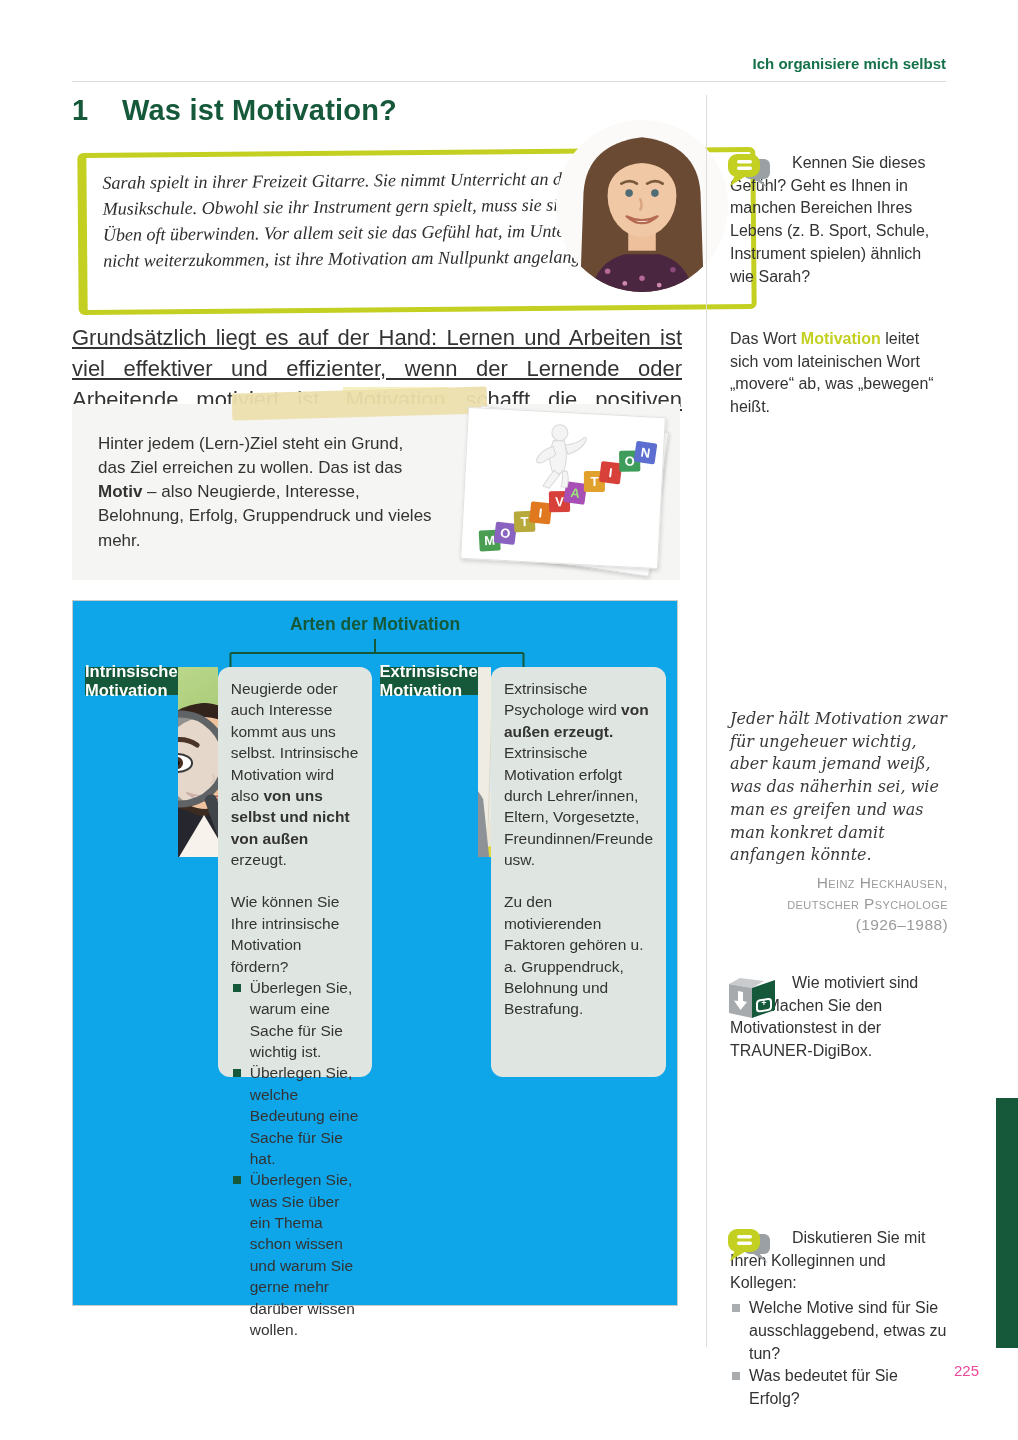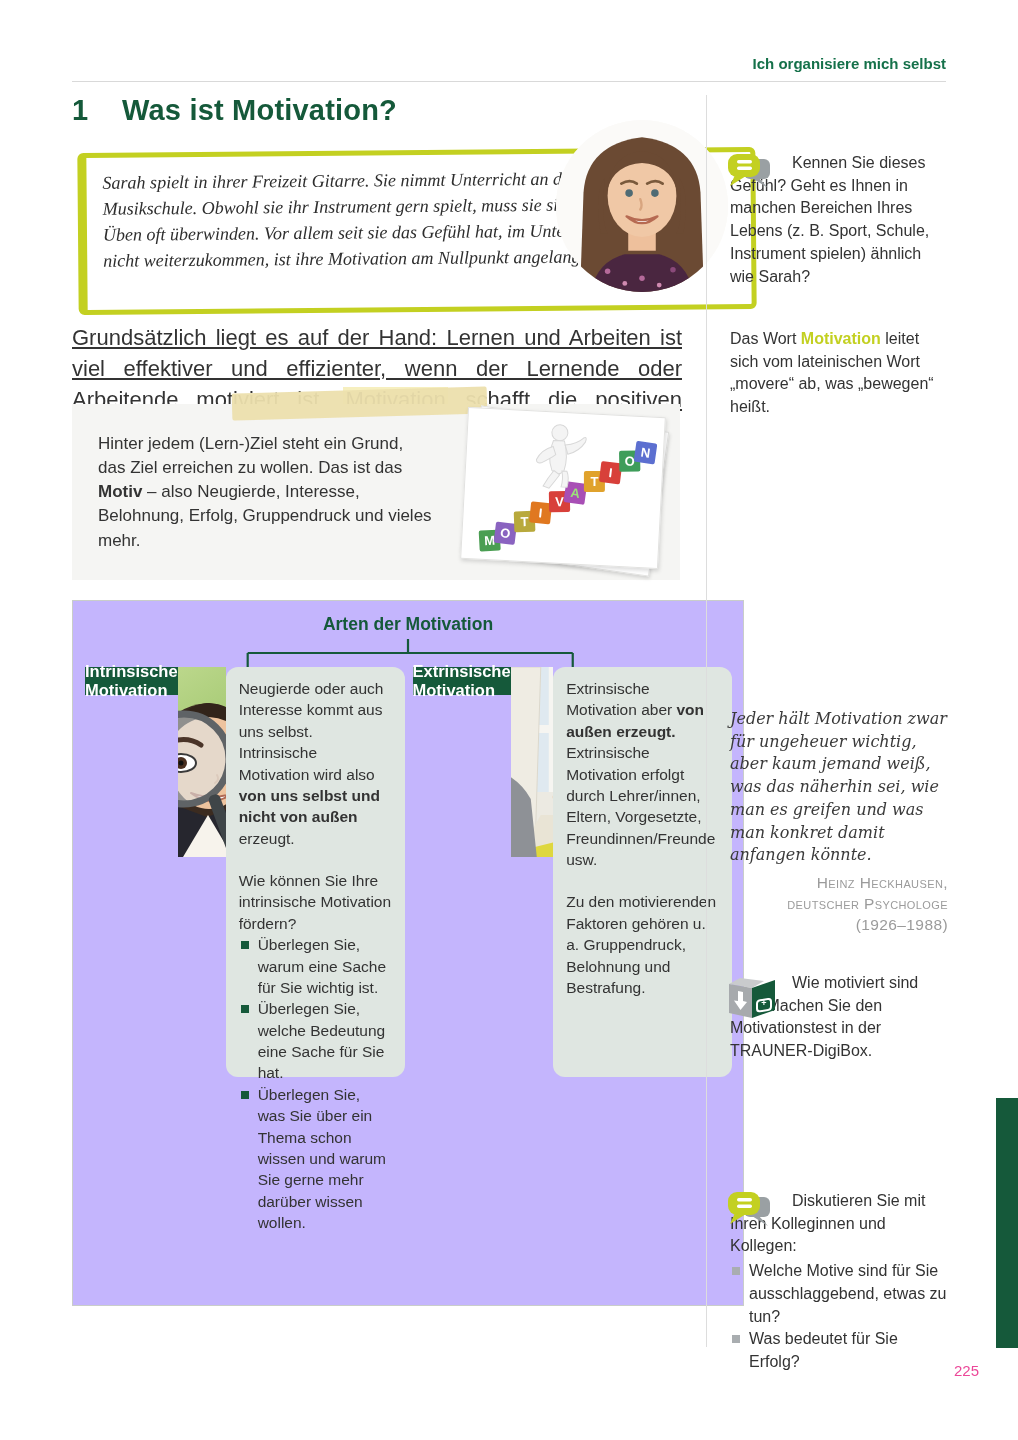--- a/index.html
+++ b/index.html
@@ -27,21 +27,21 @@
   
   .info-box{position:absolute;top:404px;left:72px;width:608px;height:176px;background:#f5f5f3;}
   .tape{position:absolute;top:-14px;left:160px;width:255px;height:27px;background:#ecdfad;transform:rotate(-1.6deg);border-radius:2px;opacity:.95;}
   .info-text{position:absolute;top:28px;left:26px;width:336px;font-size:17px;line-height:1.42;}
   .illu-wrap{position:absolute;top:4px;right:4px;width:220px;height:166px;}
   .card{position:absolute;background:#fff;border:1px solid #e2e2e0;box-shadow:1px 2px 4px rgba(0,0,0,.15);}
   .card.back{top:10px;left:14px;width:188px;height:144px;transform:rotate(8deg);}
   .card.front{top:4px;left:8px;width:196px;height:150px;transform:rotate(3deg);}
   .card.front svg{display:block;width:100%;height:100%;}
   
-  .diagram{position:absolute;top:600px;left:72px;width:672px;height:706px;border:1px solid #c9cdc9;background:#c4b5fd;box-sizing:border-box;}
+  .diagram{position:absolute;top:600px;left:72px;width:606px;height:706px;border:1px solid #c9cdc9;background:#0ea5e9;box-sizing:border-box;}
   .diagram-title{margin:13px 0 0;text-align:center;color:#15593a;font-weight:bold;font-size:17.5px;}
   .connector{position:absolute;top:38px;left:0;width:100%;height:28px;}
   .columns{position:absolute;top:66px;left:12px;right:11px;display:flex;gap:8px;}
   .col{flex:1;display:flex;}
   .col-header{height:28px;background:#15593a;color:#fff;font-weight:bold;font-size:16.5px;display:flex;align-items:center;justify-content:center;}
   .col-photo{height:190px;overflow:hidden;}
   .col-photo svg{display:block;width:100%;height:100%;}
   .col-text{background:#dfe6e1;height:388px;padding:11px 13px;font-size:15.5px;line-height:1.38;border-radius:12px;}
   .col-text p{margin:0 0 21px;}
   .col-text p.tight{margin:0;}
@@ -256,21 +256,21 @@
             <circle cx="52" cy="34" r="10" fill="#2a2019" opacity=".8"></circle>
               <circle cx="92" cy="32" r="9" fill="#2a2019" opacity=".8"></circle>
               <circle cx="98" cy="66" r="10" fill="#150f0b" opacity=".9"></circle>
               <circle cx="42" cy="66" r="9" fill="#150f0b" opacity=".9"></circle>
             <rect x="60" y="92" width="24" height="16" fill="#7a5a40"></rect>
             <path d="M0,190 L6,132 Q40,96 78,98 Q122,100 140,132 L146,190 Z" fill="#8e9196"></path>
             <path d="M52,104 Q72,96 94,104" stroke="#73767c" stroke-width="4" fill="none"></path>
           </svg>
         </div>
         <div class="col-text">
-          <p><span>Extrinsische Motivation aber </span><b>von außen erzeugt.</b><span> Extrinsische Motivation erfolgt durch Lehrer/innen, Eltern, Vorgesetzte, Freundinnen/Freunde usw.</span></p>
+          <p><span>Extrinsische Psychologe wird </span><b>von außen erzeugt.</b><span> Extrinsische Motivation erfolgt durch Lehrer/innen, Eltern, Vorgesetzte, Freundinnen/Freunde usw.</span></p>
           <p class="tight">Zu den motivierenden Faktoren gehören u. a. Gruppendruck, Belohnung und Bestrafung.</p>
         </div>
       </div>
 
     </div>
   </div>
 
   <div class="divider-v"></div>
 
   <div class="sb-item" style="top:152px;">
@@ -307,21 +307,21 @@
         <polygon points="3,12 26,16 26,46 3,41" fill="#a7aaad"></polygon>
         <polygon points="26,16 49,8 49,38 26,46" fill="#15593a"></polygon>
         <polygon points="12,19 17,20 17,29 21,30 14.5,38 8,28.5 12,29" fill="#fff"></polygon>
         <rect x="31" y="15" width="14" height="11" rx="3" fill="none" stroke="#fff" stroke-width="2" transform="skewY(-8) translate(0,18)"></rect>
         <text x="38" y="33.5" font-size="9" font-weight="bold" fill="#fff" text-anchor="middle" font-family="Liberation Sans,sans-serif">+</text>
       </svg>
     </span>
     <p class="indent-first">Wie motiviert sind Sie? Machen Sie den Motivationstest in der TRAUNER-DigiBox.</p>
   </div>
 
-  <div class="sb-item" style="top:1190px;">
+  <div class="sb-item" style="top:1227px;">
     <span class="sb-icon">
       <svg width="52" height="44" viewBox="0 0 52 44">
         <rect x="18" y="7" width="26" height="20" rx="6" fill="#9aa0a3"></rect>
         <polygon points="32,25 42,36 26,26" fill="#9aa0a3"></polygon>
         <rect x="2" y="2" width="32" height="23" rx="9" fill="#c3d021"></rect>
         <polygon points="9,23 4,34 20,24" fill="#c3d021"></polygon>
         <rect x="11" y="8" width="15" height="3.5" rx="1.7" fill="#fff"></rect>
         <rect x="11" y="14.5" width="15" height="3.5" rx="1.7" fill="#fff"></rect>
       </svg>
     </span>

